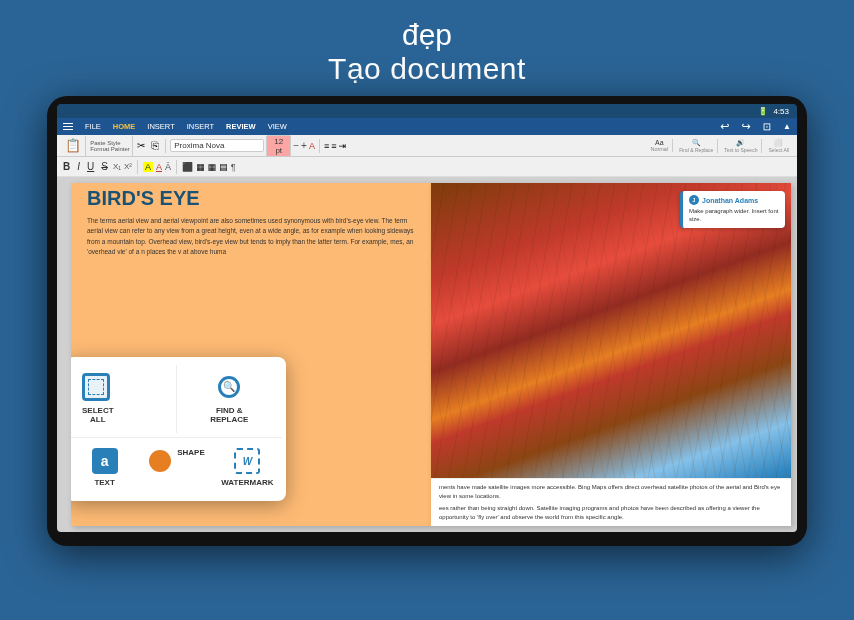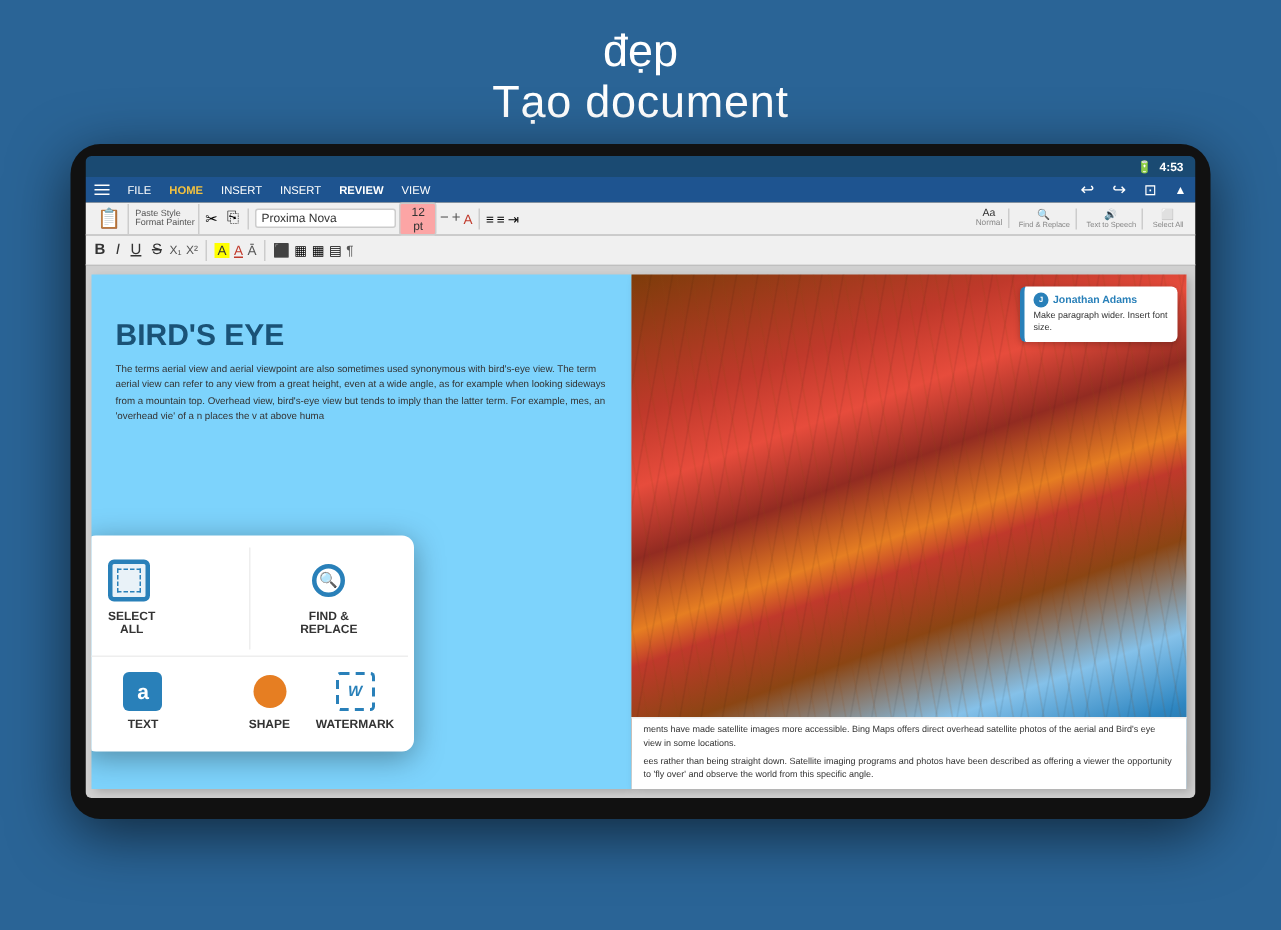--- a/index.html
+++ b/index.html
@@ -23,21 +23,21 @@
     Tạo <strong>document</strong>
   </div>
 </div>
 
 <div style="width:760px; height:450px; background:#111; border-radius:20px; padding:8px 10px 14px 10px; box-shadow: 0 10px 40px rgba(0,0,0,0.6);">
 
   <div style="width:100%; height:100%; overflow:hidden; border-radius:4px; display:flex; flex-direction:column;">
 
     <div style="background:#1a4a72; height:14px; display:flex; justify-content:flex-end; align-items:center; padding:0 8px; gap:5px;">
       <span style="color:white; font-size:8px;">🔋</span>
-      <span style="color:white; font-size:8px; font-weight:bold;">4:53</span>
+      <span style="color:white; font-size:8px; font-weight:normal;">4:53</span>
     </div>
 
     <div style="background:#1e5490; height:17px; display:flex; align-items:center; padding:0 6px; gap:12px;">
       <div style="display:flex; flex-direction:column; gap:1.5px; cursor:pointer;">
         <span style="width:10px; height:1.5px; background:white; display:block;"></span>
         <span style="width:10px; height:1.5px; background:white; display:block;"></span>
         <span style="width:10px; height:1.5px; background:white; display:block;"></span>
       </div>
       <span style="color:white; font-size:7.5px; cursor:pointer;">FILE</span>
       <span style="color:#f0c040; font-size:7.5px; cursor:pointer; font-weight:bold;">HOME</span>
@@ -112,21 +112,21 @@
 
       <span style="font-size:9px; cursor:pointer;">⬛</span>
       <span style="font-size:9px; cursor:pointer;">▦</span>
       <span style="font-size:9px; cursor:pointer;">▦</span>
       <span style="font-size:9px; cursor:pointer;">▤</span>
       <span style="font-size:9px; cursor:pointer; color:#555;">¶</span>
     </div>
 
     <div style="flex:1; display:flex; background:#d0d0d0; overflow:hidden; position:relative;">
 
-      <div style="background:#7dd3fc; width:360px; margin:6px 0 6px 4px; padding:30px 16px 10px 16px; position:relative; box-shadow:2px 2px 6px rgba(0,0,0,0.2); flex-shrink:0; overflow:hidden;">
+      <div style="background:#fdba74; width:360px; margin:6px 0 6px 14px; padding:4px 16px 10px 16px; position:relative; box-shadow:2px 2px 6px rgba(0,0,0,0.2); flex-shrink:0; overflow:hidden;">
 
         <div style="font-size:20px; font-weight:900; color:#1a5276; margin-bottom:6px; font-family:'Arial Black', Arial, sans-serif;">BIRD'S EYE</div>
 
         <div style="font-size:6.5px; color:#333; line-height:1.6; margin-bottom:8px;">The terms aerial view and aerial viewpoint are also sometimes used synonymous with bird's-eye view. The term aerial view can refer to any view from a great height, even at a wide angle, as for example when looking sideways from a mountain top. Overhead view, bird's-eye view but tends to imply than the latter term. For example, mes, an 'overhead vie' of a n places the v at above huma</div>
 
         <div style="position:absolute; bottom:25px; left:-5px; background:white; border-radius:8px; box-shadow:0 4px 20px rgba(0,0,0,0.35); width:220px; padding:4px; z-index:100;">
 
           <div style="display:flex; padding:4px 0; border-bottom:1px solid #eee;">
 
             <div style="display:flex; flex-direction:column; align-items:flex-start; padding:8px 12px; gap:5px; cursor:pointer; flex:1; border-right:1px solid #eee;">
@@ -146,21 +146,21 @@
             </div>
           </div>
 
           <div style="display:flex; padding:4px 0;">
 
             <div style="display:flex; flex-direction:column; align-items:center; padding:6px 8px; gap:4px; cursor:pointer; flex:1;">
               <div style="width:26px; height:26px; background:#2980b9; border-radius:4px; display:flex; align-items:center; justify-content:center; color:white; font-size:14px; font-weight:900;">a</div>
               <span style="font-size:8px; font-weight:bold; color:#333;">TEXT</span>
             </div>
 
-            <div style="display:flex; flex-direction:column; align-items:flex-end; padding:6px 8px; gap:4px; cursor:pointer; flex:1;">
+            <div style="display:flex; flex-direction:row; align-items:flex-start; padding:6px 8px; gap:4px; cursor:pointer; flex:1;">
               <div style="width:26px; height:26px; display:flex; align-items:center; justify-content:center; position:relative;">
                 <div style="width:22px; height:22px; background:#e67e22; border-radius:50%;"></div>
               </div>
               <span style="font-size:8px; font-weight:bold; color:#333;">SHAPE</span>
             </div>
 
             <div style="display:flex; flex-direction:column; align-items:center; padding:6px 8px; gap:4px; cursor:pointer; flex:1;">
               <div style="width:26px; height:26px; border:2px dashed #2980b9; border-radius:3px; display:flex; align-items:center; justify-content:center;">
                 <span style="font-size:10px; color:#2980b9; font-style:italic; font-weight:bold;">W</span>
               </div>

